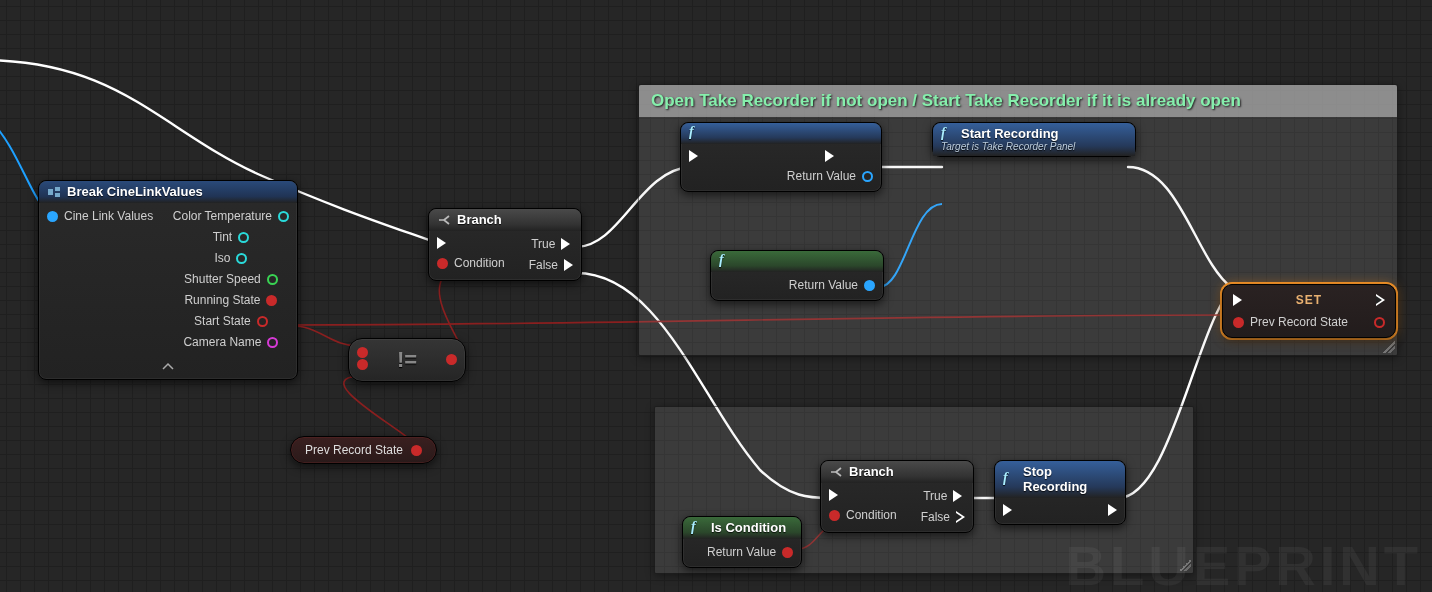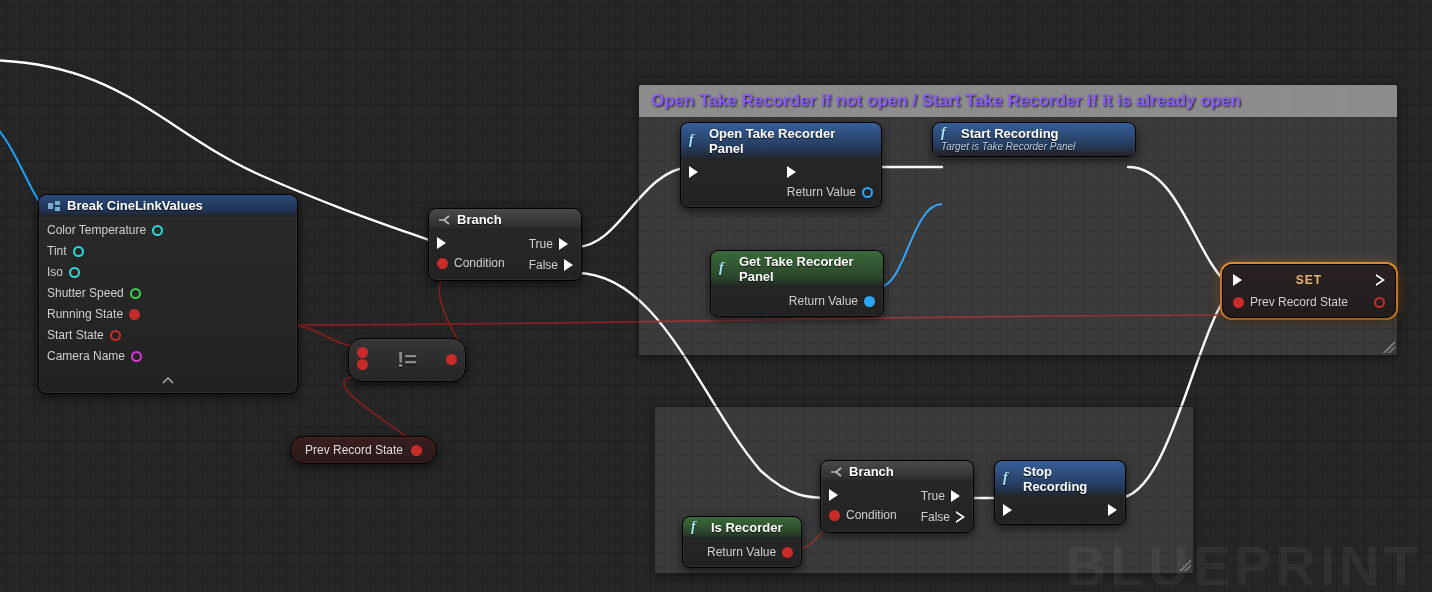--- a/index.html
+++ b/index.html
@@ -39,21 +39,21 @@
 
   .comment {
     position: absolute;
     background: rgba(200,200,200,0.13);
     border: 1px solid rgba(0,0,0,0.5);
     border-radius: 2px;
     box-shadow: 0 2px 8px rgba(0,0,0,0.4);
   }
   .comment .chead {
     background: rgba(210,210,210,0.55);
-    color: #8b5cf6;
+    color: #86efac;
     padding: 6px 12px;
     font-size: 17px;
     font-weight: 600;
     text-shadow: 1px 1px 2px rgba(0,0,0,0.8);
     border-radius: 2px 2px 0 0;
   }
   .comment .resize {
     position: absolute;
     right: 2px; bottom: 2px;
     width: 12px; height: 12px;
@@ -75,21 +75,21 @@
     display:flex; align-items:center; gap:6px;
     font-weight:600;
     color:#fff;
     text-shadow: 0 1px 1px rgba(0,0,0,0.8);
     font-size: 13px;
   }
   .node .nhead .sub { font-size:10px; font-weight:400; color:#bcd; font-style:italic; }
   .node .nhead.two { flex-direction:column; align-items:flex-start; gap:0; }
   .nbody { padding: 6px 8px 8px 8px; display:flex; justify-content:space-between; gap:16px; }
   .col { display:flex; flex-direction:column; gap:7px; }
-  .col.right { align-items:flex-start; }
+  .col.right { align-items:center; }
   .pin { display:flex; align-items:center; gap:6px; font-size:12px; color:#cfcfcf; white-space:nowrap; }
   .pin.right { flex-direction: row-reverse; }
 
   
   .h-blue  { background: linear-gradient(180deg, #2a4a7a 0%, #203455 70%, #222 100%); }
   .h-blue2 { background: linear-gradient(180deg, #355f9a 0%, #25395a 70%, #222 100%); }
   .h-green { background: linear-gradient(180deg, #3a6a3a 0%, #2b472b 70%, #222 100%); }
   .h-gray  { background: linear-gradient(180deg, #4a4a4a 0%, #333 70%, #222 100%); }
 
   
@@ -142,20 +142,21 @@
     color:#ddd; font-size:12px;
     display:flex; align-items:center; gap:8px;
   }
 
   .setnode {
     position:absolute;
     background: linear-gradient(#2a2222, #221c1c);
     border:1px solid #000;
     border-radius:10px;
     box-shadow: 0 3px 10px rgba(0,0,0,0.6), 0 0 0 2px #ff9a2a, 0 0 12px rgba(255,154,42,0.5);
+    margin-top: 20px;
   }
   .setnode .nbody { padding:8px 10px; }
 
   .expand {
     text-align:center; padding:2px 0 6px 0; color:#aaa; font-size:12px;
   }
   .expand svg { width:12px; height:8px; }
 </style>
 </head>
 <body>
@@ -204,32 +205,38 @@
 </svg>
 
 <div class="comment" style="left:638px; top:84px; width:760px; height:272px;">
   <div class="chead">Open Take Recorder if not open / Start Take Recorder if it is already open</div>
   <div class="resize"></div>
 </div>
 <div class="comment" style="left:654px; top:406px; width:540px; height:168px;">
   <div class="resize"></div>
 </div>
 
-<div class="node" style="left:38px; top:180px; width:260px;margin-top:14px;">
+<div class="node" style="left:38px; top:180px; width:260px;">
   <div class="nhead h-blue">
     <span class="hicon ic-break">
       <svg width="14" height="14" viewBox="0 0 14 14">
           <rect x="1" y="4" width="5" height="6" fill="#7ac"></rect>
           <rect x="8" y="2" width="5" height="4" fill="#7ac"></rect>
           <rect x="8" y="8" width="5" height="4" fill="#7ac"></rect>
         </svg>
     </span>
     <span>Break CineLinkValues</span>
   </div>
   <div class="nbody">
+    <div class="col">
+      <div class="pin">
+          <span class="p circ fill c-struct"></span>
+          <span>Cine Link Values</span>
+        </div>
+    </div>
     <div class="col right">
       <div class="pin right">
           <span class="p circ c-cyan"></span>
           <span>Color Temperature</span>
         </div>
       <div class="pin right">
           <span class="p circ c-cyan"></span>
           <span>Tint</span>
         </div>
       <div class="pin right">
@@ -301,21 +308,20 @@
 </div>
 
 <div class="varnode" style="left:290px; top:436px;">
   <span>Prev Record State</span>
   <span class="p circ fill c-bool"></span>
 </div>
 
 <div class="node" style="left:680px; top:122px; width:202px;">
   <div class="nhead h-blue2">
     <span class="hicon ic-f">f</span>
-    <span>Open Take Recorder Panel</span>
   </div>
   <div class="nbody">
     <div class="col">
       <div class="pin">
           <span class="p tri"></span>
         </div>
     </div>
     <div class="col right">
       <div class="pin right">
           <span class="p tri"></span>
@@ -324,21 +330,20 @@
           <span class="p circ c-obj"></span>
           <span>Return Value</span>
         </div>
     </div>
   </div>
 </div>
 
 <div class="node" style="left:710px; top:250px; width:174px;">
   <div class="nhead h-green">
     <span class="hicon ic-f">f</span>
-    <span>Get Take Recorder Panel</span>
   </div>
   <div class="nbody">
     <div class="col"></div>
     <div class="col right">
       <div class="pin right">
           <span class="p circ fill c-obj"></span>
           <span>Return Value</span>
         </div>
     </div>
   </div>
@@ -399,21 +404,21 @@
           <span class="p tri hollow"></span>
           <span>False</span>
         </div>
     </div>
   </div>
 </div>
 
 <div class="node" style="left:682px; top:516px; width:120px;">
   <div class="nhead h-green">
     <span class="hicon ic-f">f</span>
-    <span>Is Recorder</span>
+    <span>Is Condition</span>
   </div>
   <div class="nbody">
     <div class="col"></div>
     <div class="col right">
       <div class="pin right">
           <span class="p circ fill c-bool"></span>
           <span>Return Value</span>
         </div>
     </div>
   </div>

